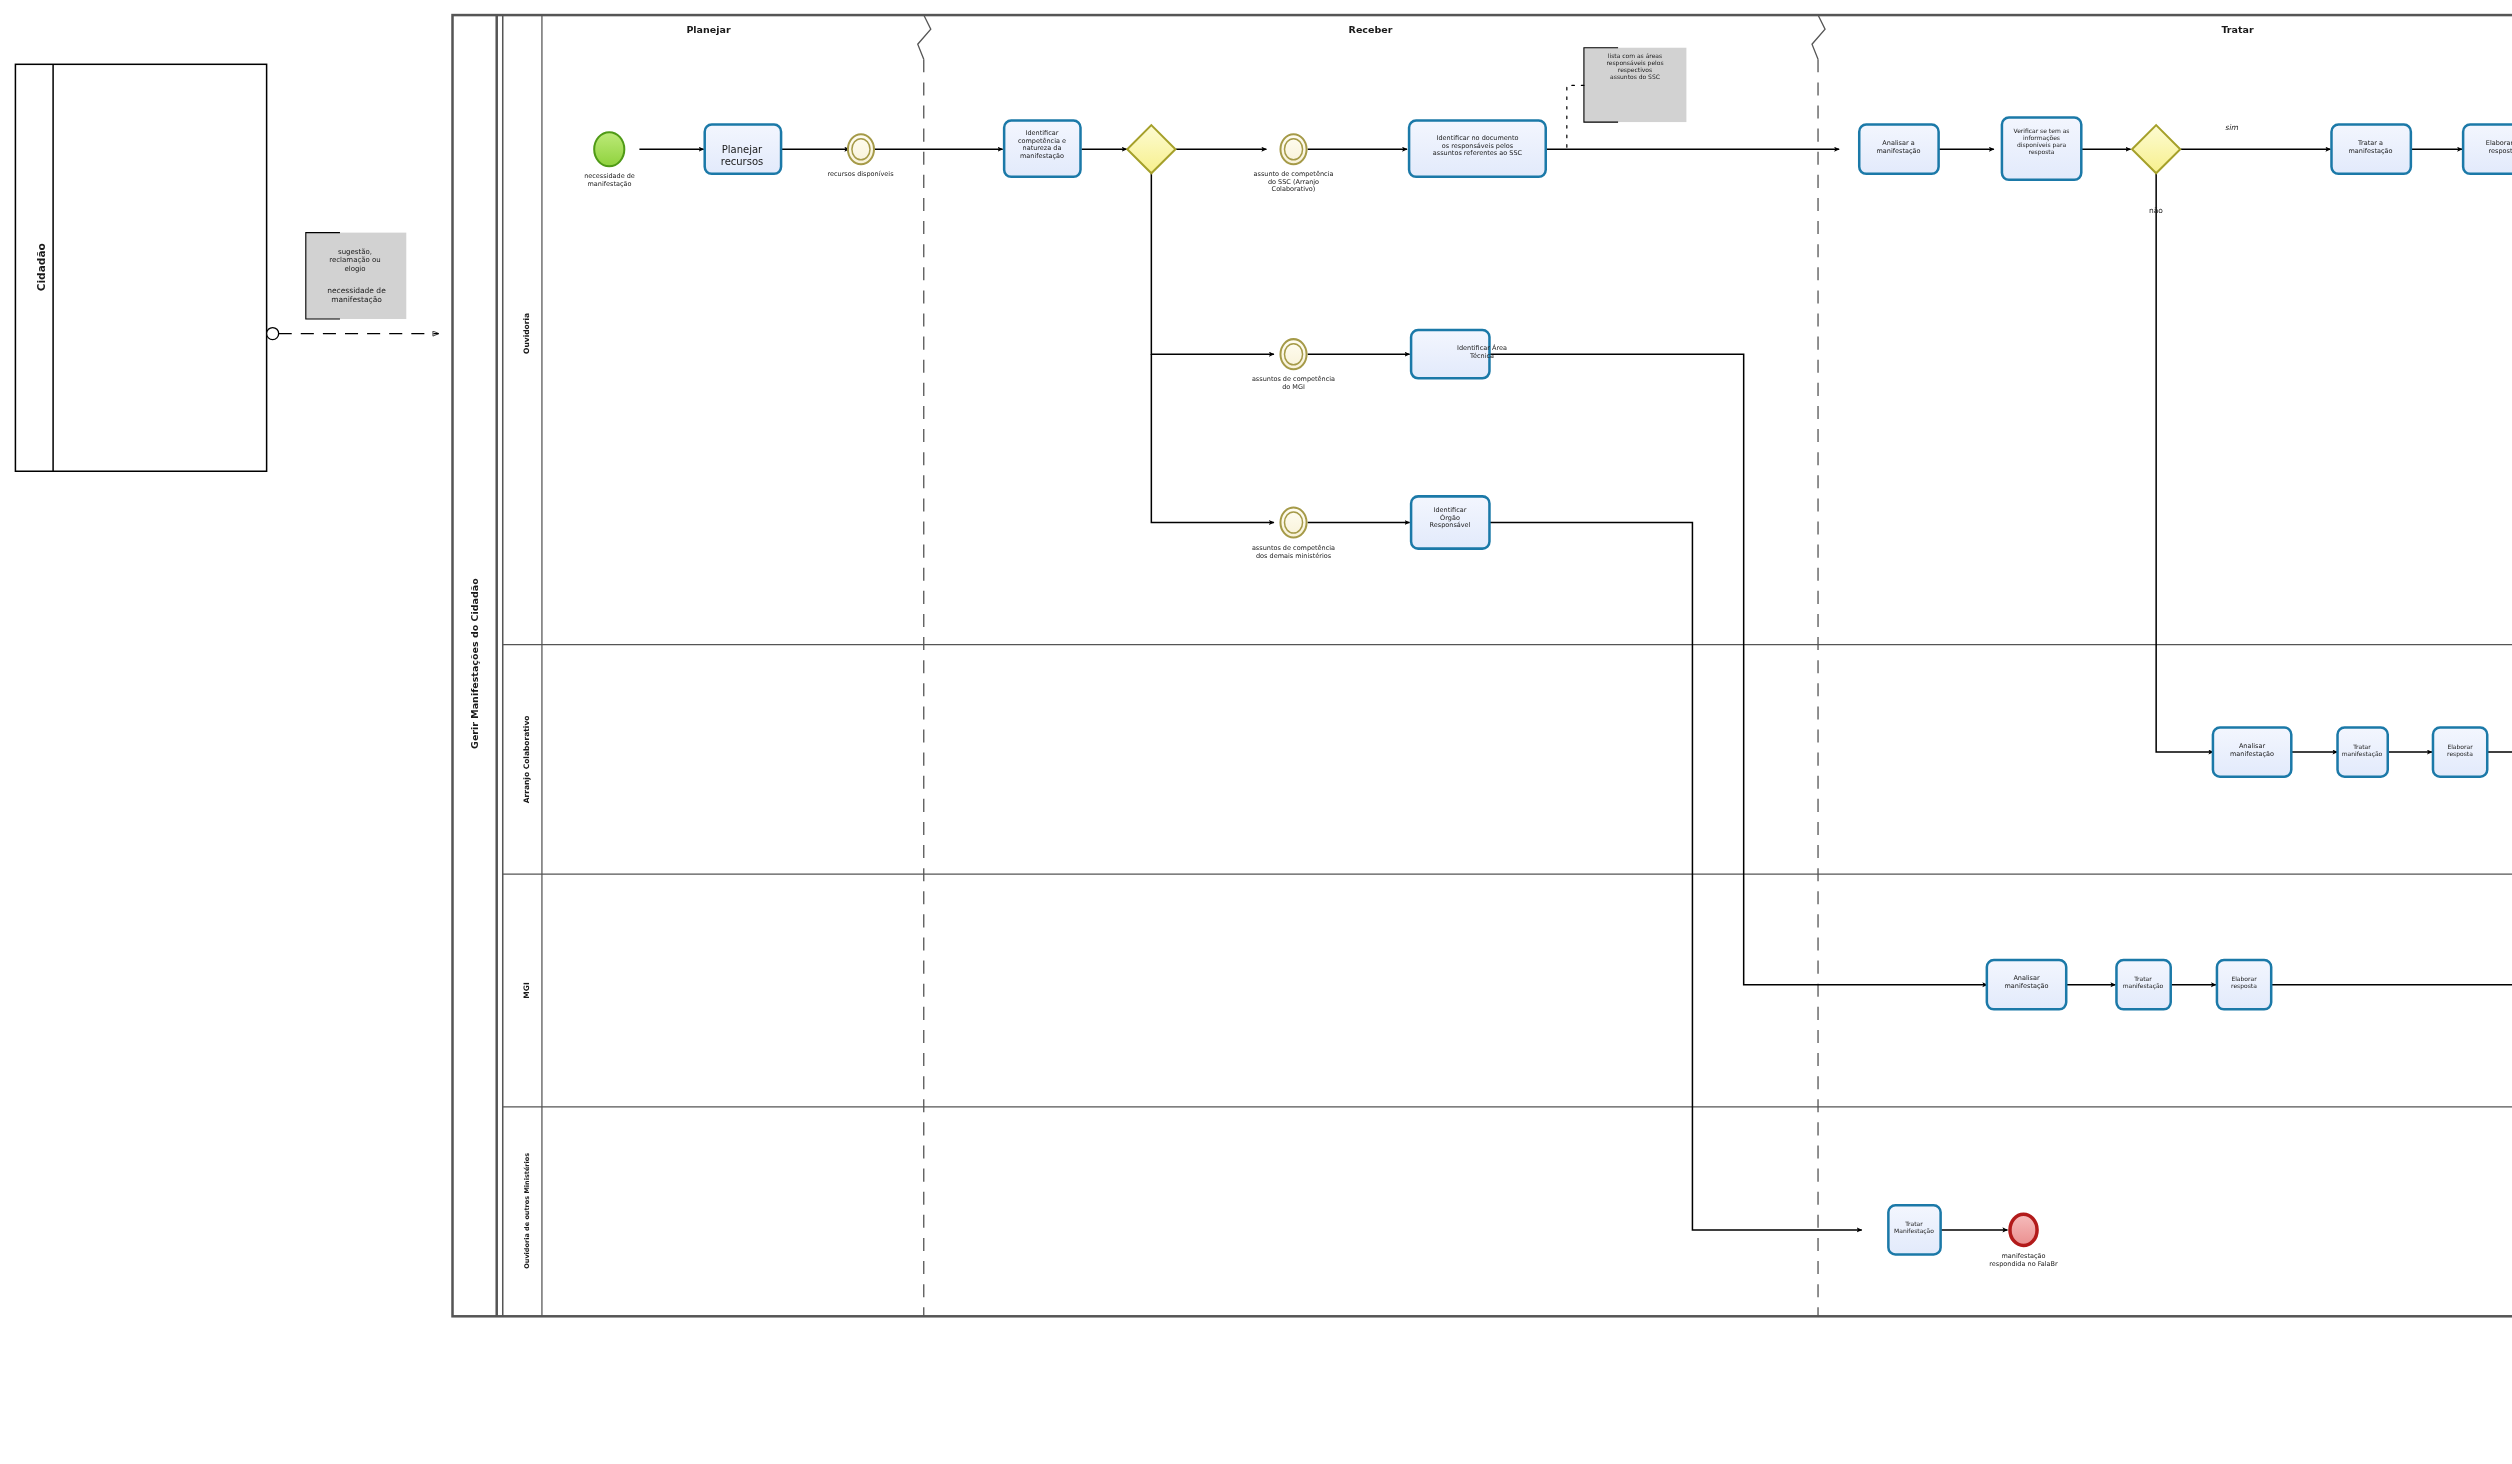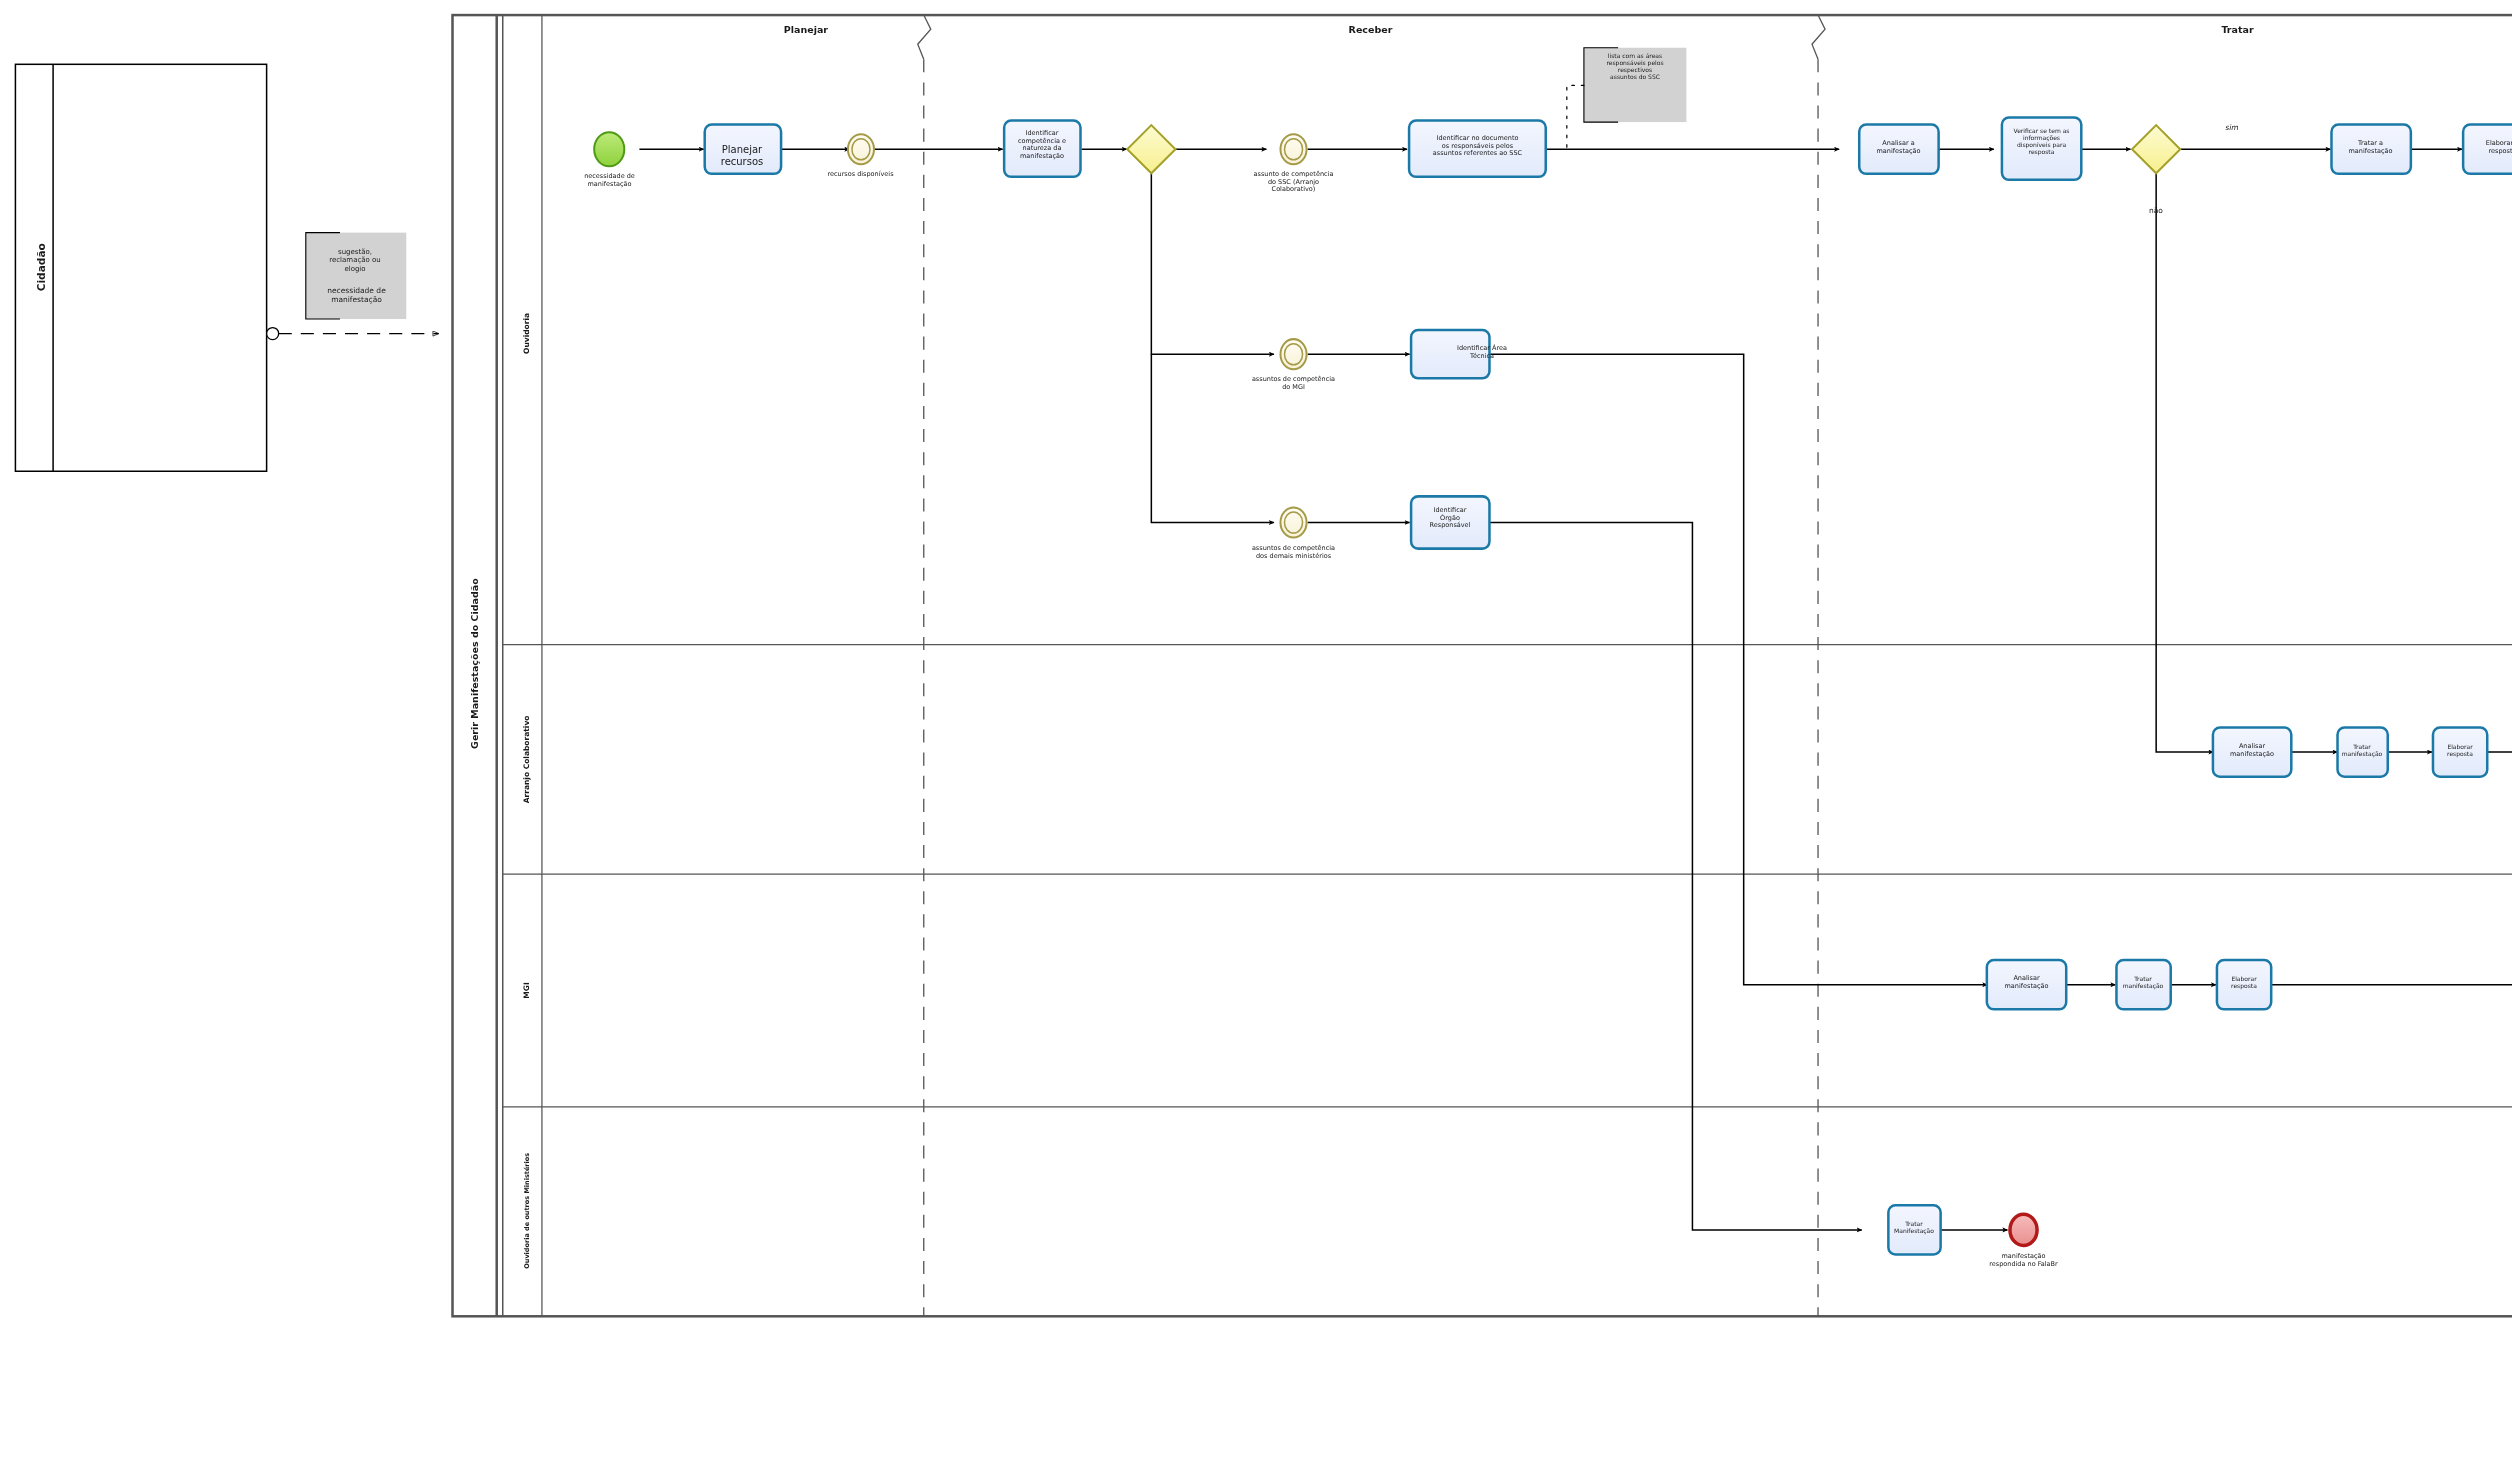--- a/index.html
+++ b/index.html
@@ -309,21 +309,21 @@
 
 <div class="lbl pool-lbl" style="left:-6px;top:261px;width:95px;transform:rotate(-90deg);">Cidadão</div>
 
 <div class="lbl pool-lbl" style="left:299px;top:658px;width:352px;transform:rotate(-90deg);font-size:9.5px;">Gerir Manifestações do Cidadão</div>
 
 <div class="lbl lane-lbl" style="left:432px;top:329px;width:191px;transform:rotate(-90deg);">Ouvidoria</div>
 <div class="lbl lane-lbl" style="left:432px;top:755px;width:191px;transform:rotate(-90deg);">Arranjo Colaborativo</div>
 <div class="lbl lane-lbl" style="left:432px;top:986px;width:191px;transform:rotate(-90deg);">MGI</div>
 <div class="lbl lane-lbl" style="left:432px;top:1207px;width:191px;transform:rotate(-90deg);font-size:6.5px;">Ouvidoria de outros Ministérios</div>
 
-<div class="lbl phase-lbl" style="left:627px;top:24px;width:201px;text-align:right;">Planejar</div>
+<div class="lbl phase-lbl" style="left:608px;top:24px;width:201px;">Planejar</div>
 <div class="lbl phase-lbl" style="left:1270px;top:24px;width:201px;">Receber</div>
 <div class="lbl phase-lbl" style="left:2137px;top:24px;width:201px;">Tratar</div>
 
 <div class="lbl anno-lbl" style="left:306px;top:248px;width:98px;">sugestão,
 reclamação ou
 elogio</div>
 <div class="lbl anno-lbl" style="left:1585px;top:52px;width:100px;font-size:6px;">lista com as áreas
 responsáveis pelos
 respectivos
 assuntos do SSC</div>

